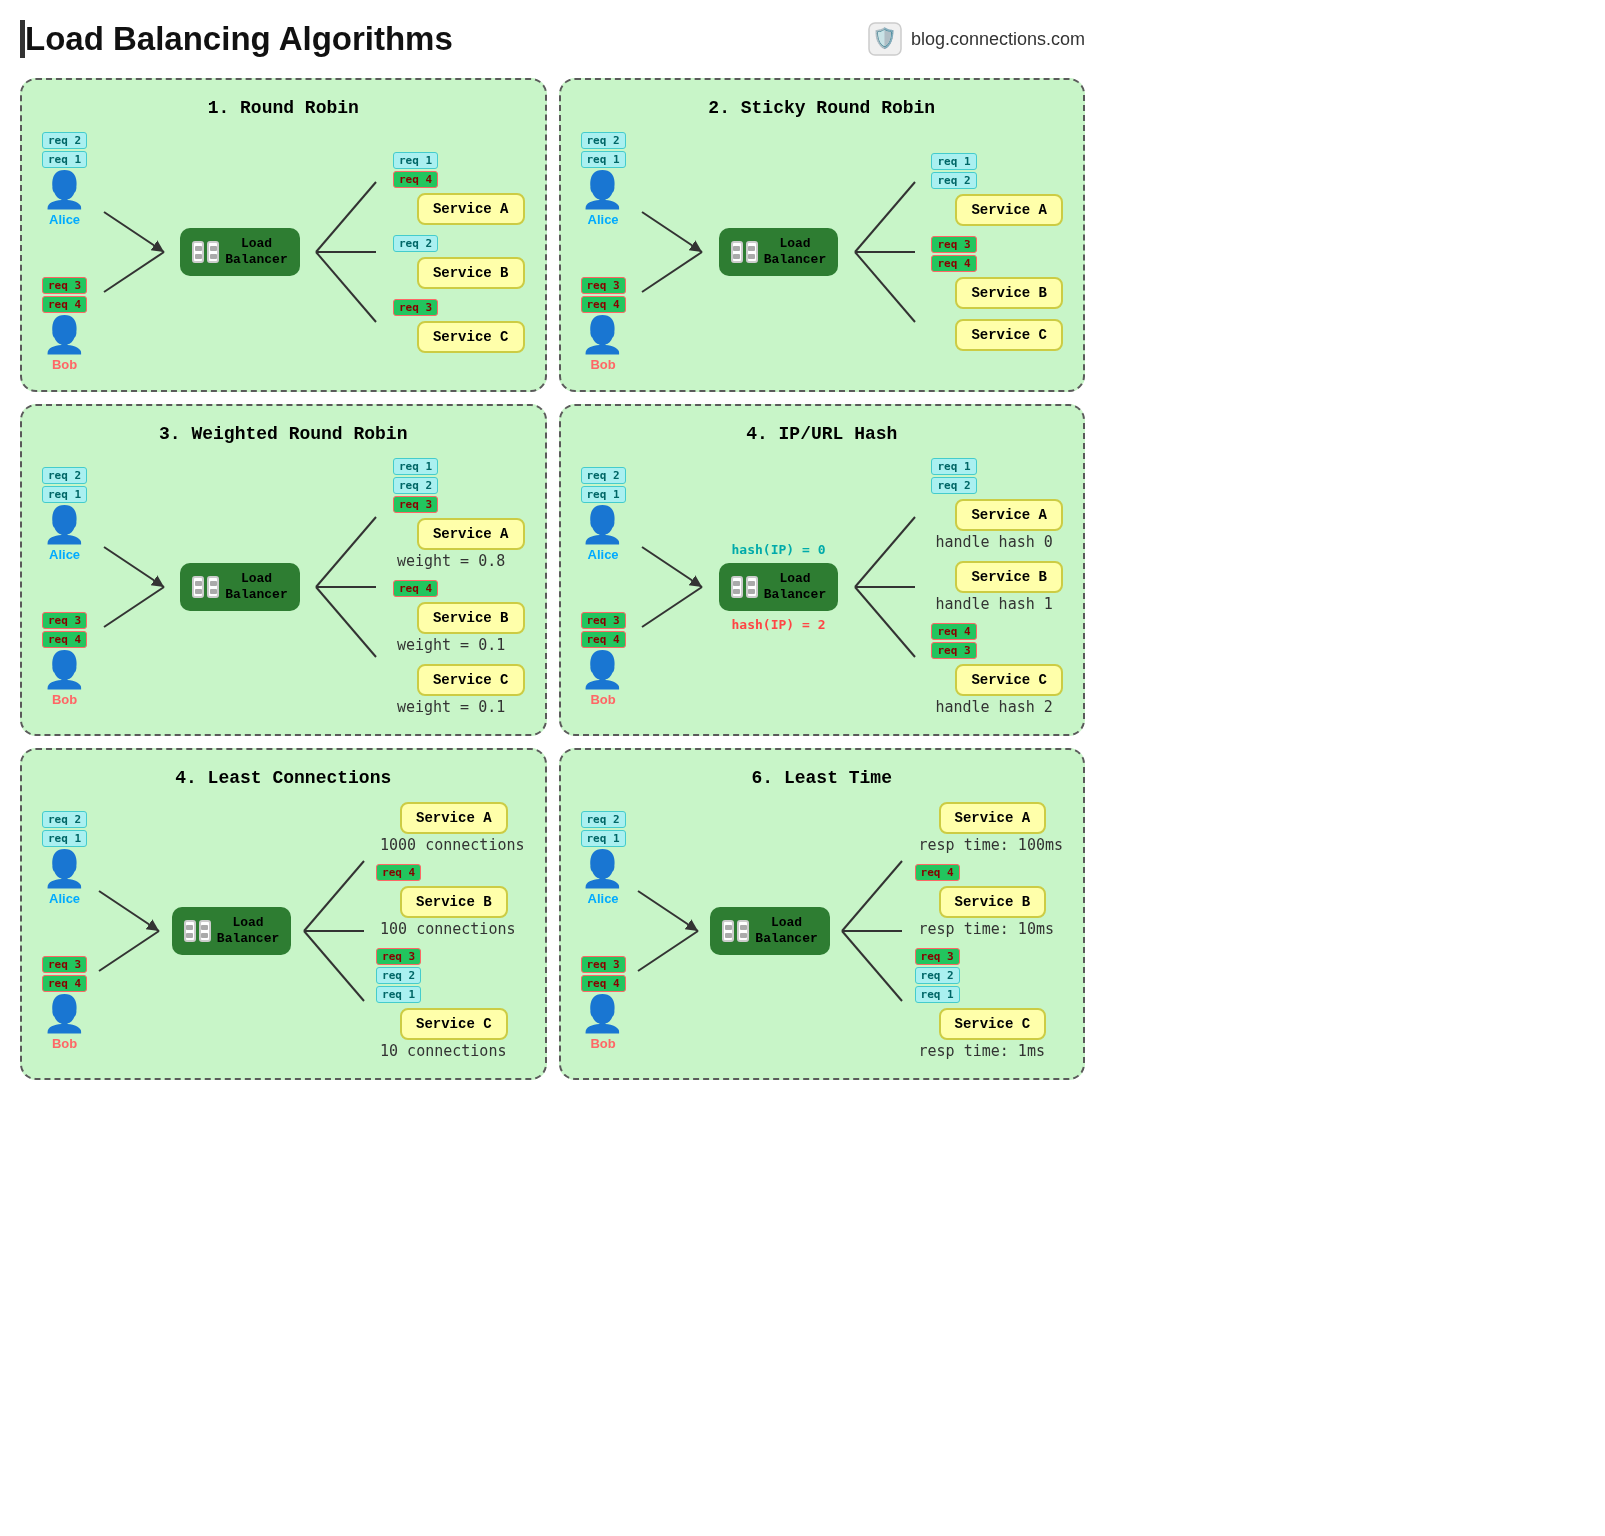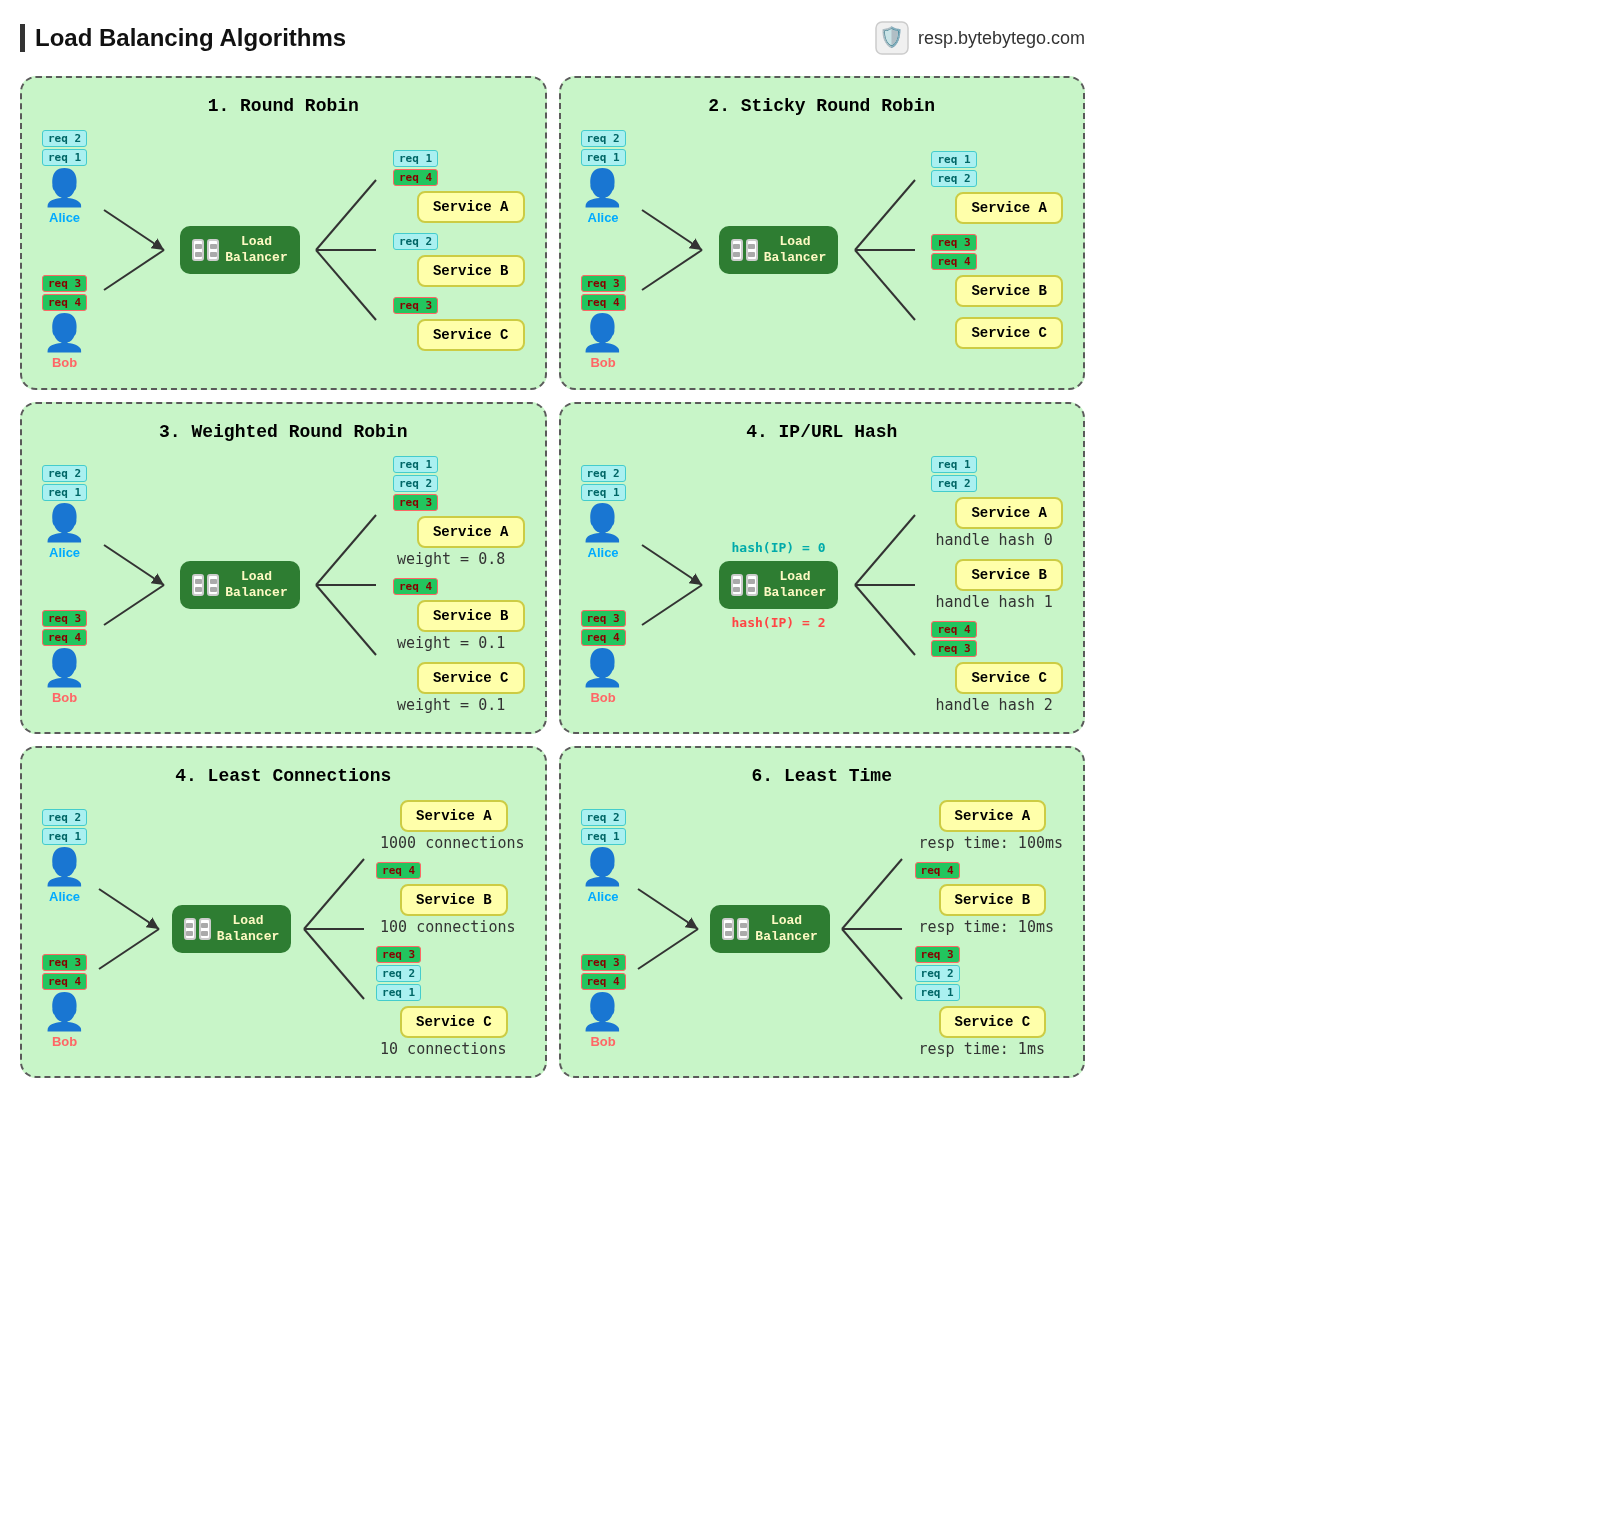--- a/index.html
+++ b/index.html
@@ -9,25 +9,25 @@
       padding: 20px;
       width: 1105px;
     }
     .page-header {
       display: flex;
       align-items: center;
       justify-content: space-between;
       margin-bottom: 20px;
     }
     .page-title {
-      font-size: 24px;
+      font-size: 33px;
       font-weight: 900;
       color: #111;
       border-left: 5px solid #333;
-      padding-left: 10px;
+      padding-left: 0;
     }
     .site-brand {
       display: flex;
       align-items: center;
       gap: 8px;
       font-size: 18px;
       color: #333;
     }
     .brand-icon {
       width: 36px;
@@ -84,21 +84,21 @@
     }
     .req-cyan { background: #aaf0f0; border: 1px solid #44cccc; color: #006666; }
     .req-pink { background: #22c55e; border: 1px solid #ff6666; color: #880000; }
     .lb-box {
       background: #2e7d32;
       border-radius: 10px;
       padding: 8px 12px;
       display: flex;
       align-items: center;
       gap: 6px;
-      color: #fef9c3;
+      color: #000000;
     }
     .lb-icon {
       display: flex;
       gap: 3px;
     }
     .lb-rect {
       width: 12px;
       height: 22px;
       background: white;
       border-radius: 3px;
@@ -167,21 +167,21 @@
 </head>
 <body>
 
 <div class="page-header">
   <h1 class="page-title">Load Balancing Algorithms</h1>
   <div class="site-brand">
     <svg class="brand-icon" viewBox="0 0 36 36">
       <rect x="2" y="2" width="32" height="32" rx="6" fill="#f0f0f0" stroke="#ccc" stroke-width="1.5"></rect>
       <text x="18" y="24" text-anchor="middle" font-size="20">🛡️</text>
     </svg>
-    <span>resp.bytebytego.com</span>
+    <span>blog.connections.com</span>
   </div>
 </div>
 
 <div class="grid">
 <div class="panel">
       <div class="panel-title">1.  Round Robin</div>
       <div style="display: flex; align-items: center; gap: 8px; position: relative;">
         <div class="users-col">
           <div class="user-block">
             <div style="display: flex; flex-direction: column; align-items: center; gap: 2px;">

